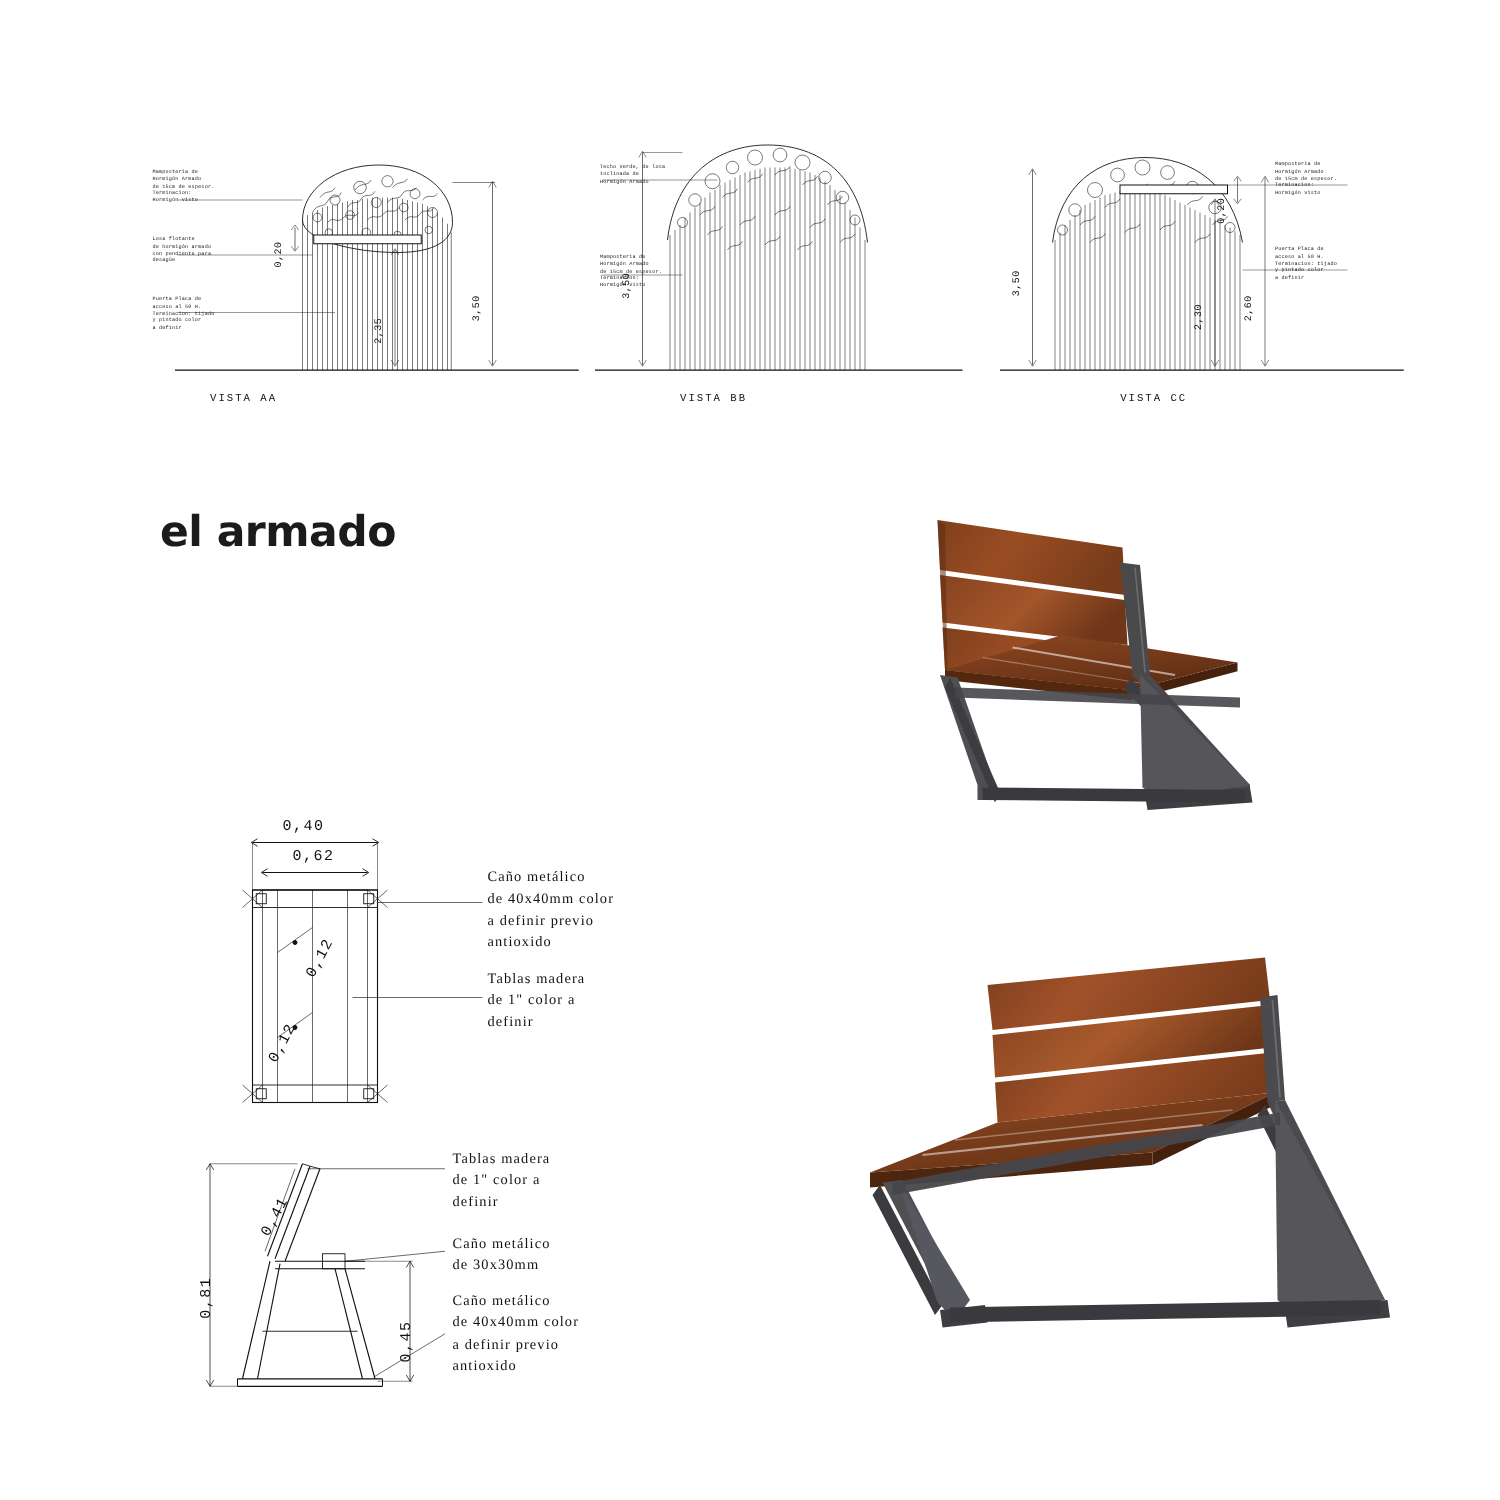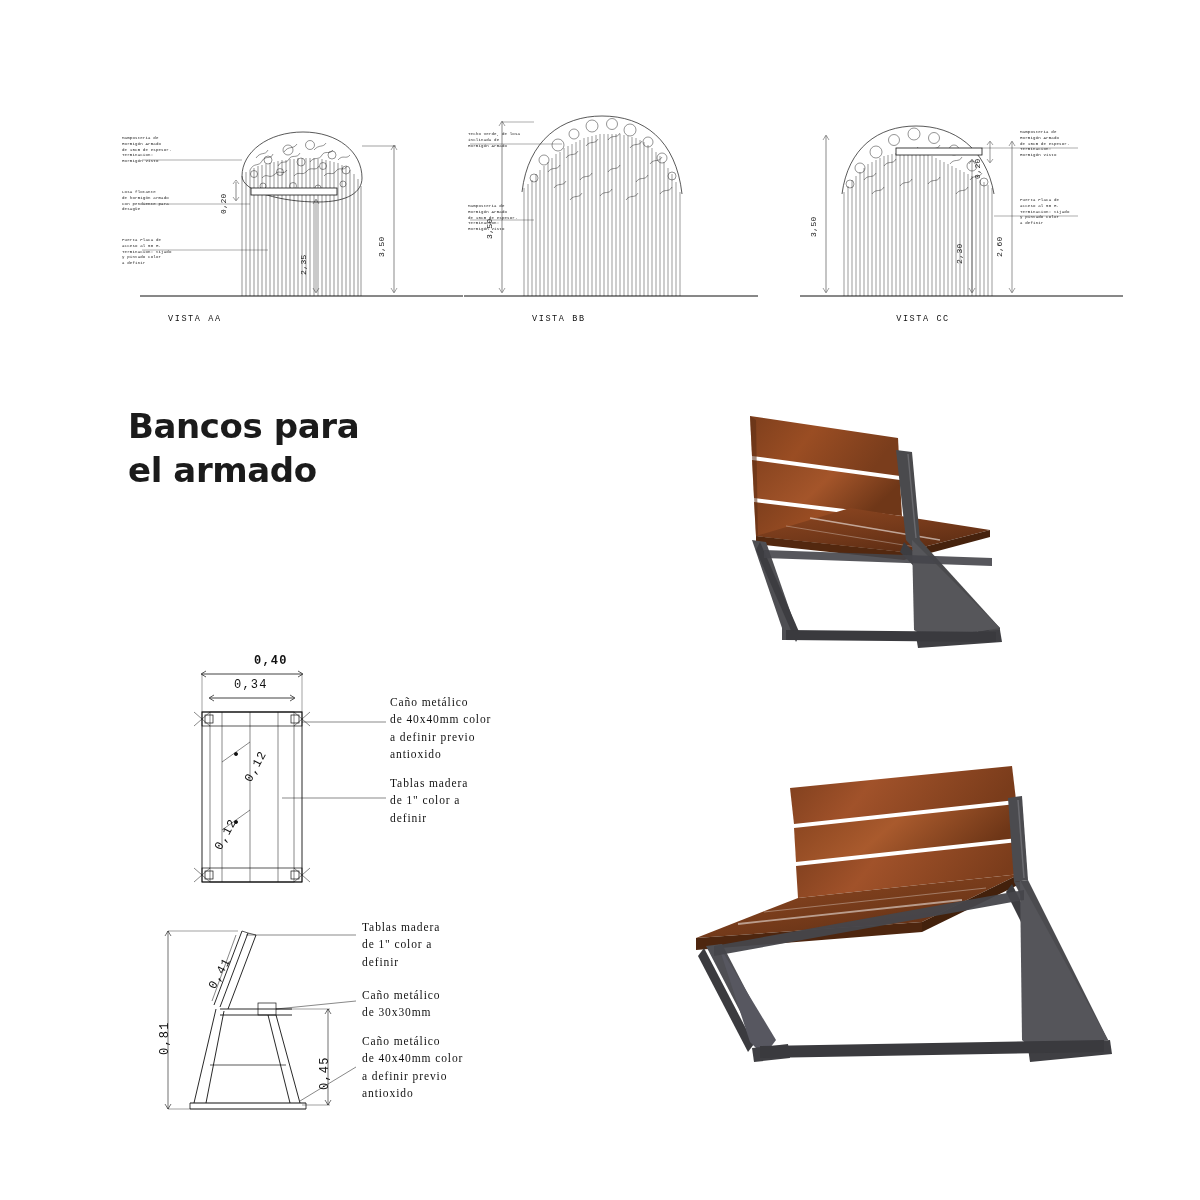--- a/index.html
+++ b/index.html
@@ -24,21 +24,21 @@
     width: 1200px;
     height: 230px;
     margin-left: 18px;
   }
   .elev {
     position: absolute;
     top: 0;
     height: 230px;
   }
   .elev-a { left: 120px;  width: 330px; }
-  .elev-b { left: 444px;  width: 300px; }
+  .elev-b { left: 456px;  width: 300px; }
   .elev-c { left: 780px;  width: 330px; }
 
   .elev svg { display: block; }
 
   .elev-caption {
     position: absolute;
     bottom: 6px;
     width: 100%;
     text-align: center;
     font-family: "Liberation Mono", monospace;
@@ -441,21 +441,20 @@
     <div class="dimtext rot90" style="left:20px; top:128px;">3,50</div>
     <div class="dimtext rot90" style="left:184px; top:70px;">0,20</div>
     <div class="dimtext rot90" style="left:166px; top:155px;">2,30</div>
     <div class="dimtext rot90" style="left:206px; top:148px;">2,60</div>
 
     <div class="elev-caption">VISTA CC</div>
   </div>
 </div>
 
 <div class="title">
-  <div>Bancos para</div>
   <div>el armado</div>
 </div>
 
 <div class="render render-top">
   <svg width="470" height="310" viewBox="0 0 470 310">
     <defs>
       <linearGradient id="wood1" x1="0" y1="0" x2="1" y2="0.3">
         <stop offset="0%" stop-color="#7e3f1d"></stop>
         <stop offset="45%" stop-color="#9a4d23"></stop>
         <stop offset="100%" stop-color="#7a3d1c"></stop>
@@ -607,22 +606,22 @@
       <line x1="72" y1="180" x2="100" y2="160" stroke-width="0.5"></line>
       <circle cx="86" cy="104" r="1.6" fill="#111"></circle>
       <circle cx="86" cy="172" r="1.6" fill="#111"></circle>
 
       <line x1="152" y1="72" x2="236" y2="72" stroke-width="0.5"></line>
       <line x1="132" y1="148" x2="236" y2="148" stroke-width="0.5"></line>
       <line x1="236" y1="72" x2="236" y2="72" stroke-width="0.5"></line>
     </g>
   </svg>
 
-  <div class="dim-lg" style="left:104px; top:4px;font-weight:bold;">0,40</div>
-  <div class="dim-lg" style="left:84px; top:28px;">0,34</div>
+  <div class="dim-lg" style="left:76px; top:4px;">0,40</div>
+  <div class="dim-lg" style="left:84px; top:28px;">0,62</div>
   <div class="dim-lg rot-d" style="left:92px; top:128px;">0,12</div>
   <div class="dim-lg rot-d" style="left:62px; top:196px;">0,12</div>
 
   <div class="leader-text" style="left:240px; top:44px; width:150px;">Caño metálico
 de 40x40mm color
 a definir previo
 antioxido</div>
   <div class="leader-text" style="left:240px; top:125px; width:150px;">Tablas madera
 de 1" color a
 definir</div>

